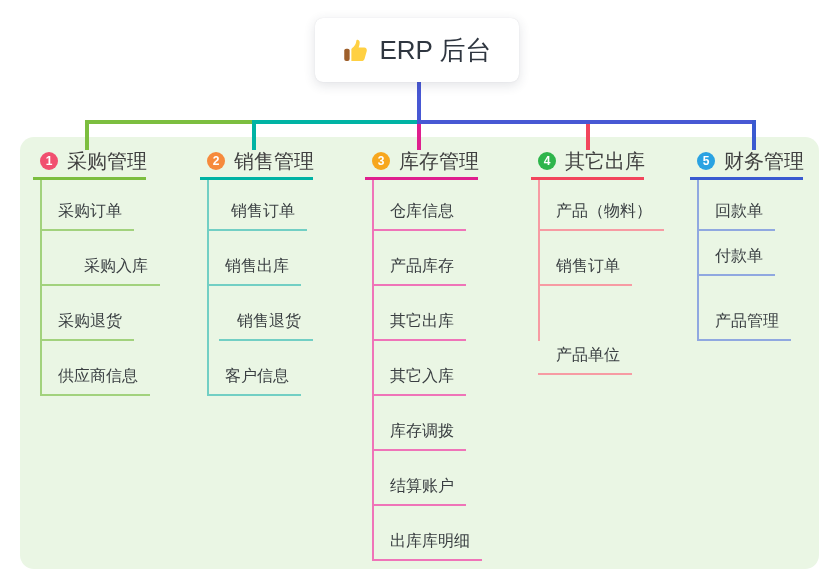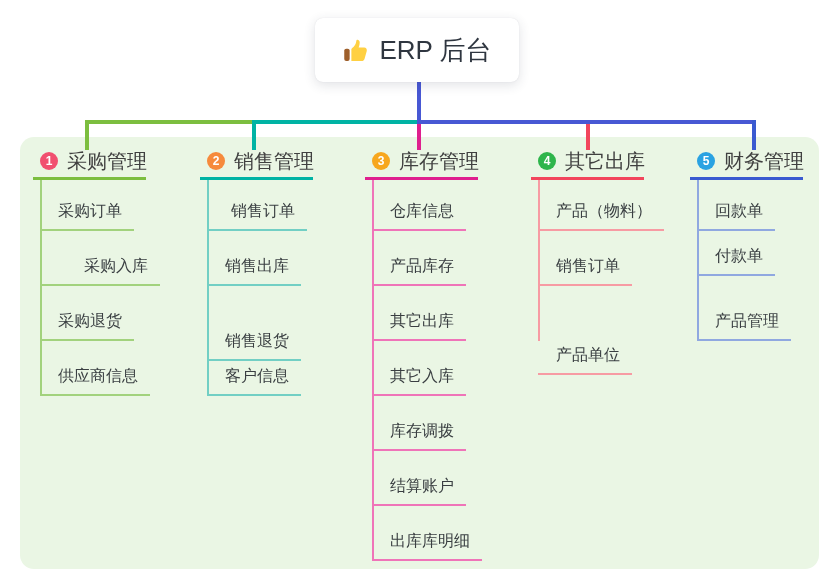--- a/index.html
+++ b/index.html
@@ -87,21 +87,21 @@
       <div class="child-node" style="left: 40px; top: 308px; border-bottom-color: rgb(162, 210, 125);">采购退货</div>
       <div class="child-node" style="left: 40px; top: 363px; border-bottom-color: rgb(162, 210, 125);">供应商信息</div>
       <div class="branch-header" style="left: 207px; top: 150px;">
         <div class="badge" style="background: rgb(246, 138, 60);">2</div>
         <div class="branch-label">销售管理</div>
       </div>
       <div class="branch-underline" style="left: 200px; top: 177px; width: 113px; background: rgb(0, 179, 164);"></div>
       <div class="child-vline" style="left: 207px; top: 180px; height: 216px; background: rgb(114, 207, 196);"></div>
       <div class="child-node" style="left: 207px; top: 198px; border-bottom-color: rgb(114, 207, 196); padding-left: 24px;">销售订单</div>
       <div class="child-node" style="left: 207px; top: 253px; border-bottom-color: rgb(114, 207, 196);">销售出库</div>
-      <div class="child-node" style="left: 207px; top: 308px; border-bottom-color: rgb(114, 207, 196); margin-top: 20px;">销售退货</div>
+      <div class="child-node" style="left: 219px; top: 308px; border-bottom-color: rgb(114, 207, 196);">销售退货</div>
       <div class="child-node" style="left: 207px; top: 363px; border-bottom-color: rgb(114, 207, 196);">客户信息</div>
       <div class="branch-header" style="left: 372px; top: 150px;">
         <div class="badge" style="background: rgb(247, 167, 30);">3</div>
         <div class="branch-label">库存管理</div>
       </div>
       <div class="branch-underline" style="left: 365px; top: 177px; width: 113px; background: rgb(223, 31, 142);"></div>
       <div class="child-vline" style="left: 372px; top: 180px; height: 381px; background: rgb(239, 116, 184);"></div>
       <div class="child-node" style="left: 372px; top: 198px; border-bottom-color: rgb(239, 116, 184);">仓库信息</div>
       <div class="child-node" style="left: 372px; top: 253px; border-bottom-color: rgb(239, 116, 184);">产品库存</div>
       <div class="child-node" style="left: 372px; top: 308px; border-bottom-color: rgb(239, 116, 184);">其它出库</div>

